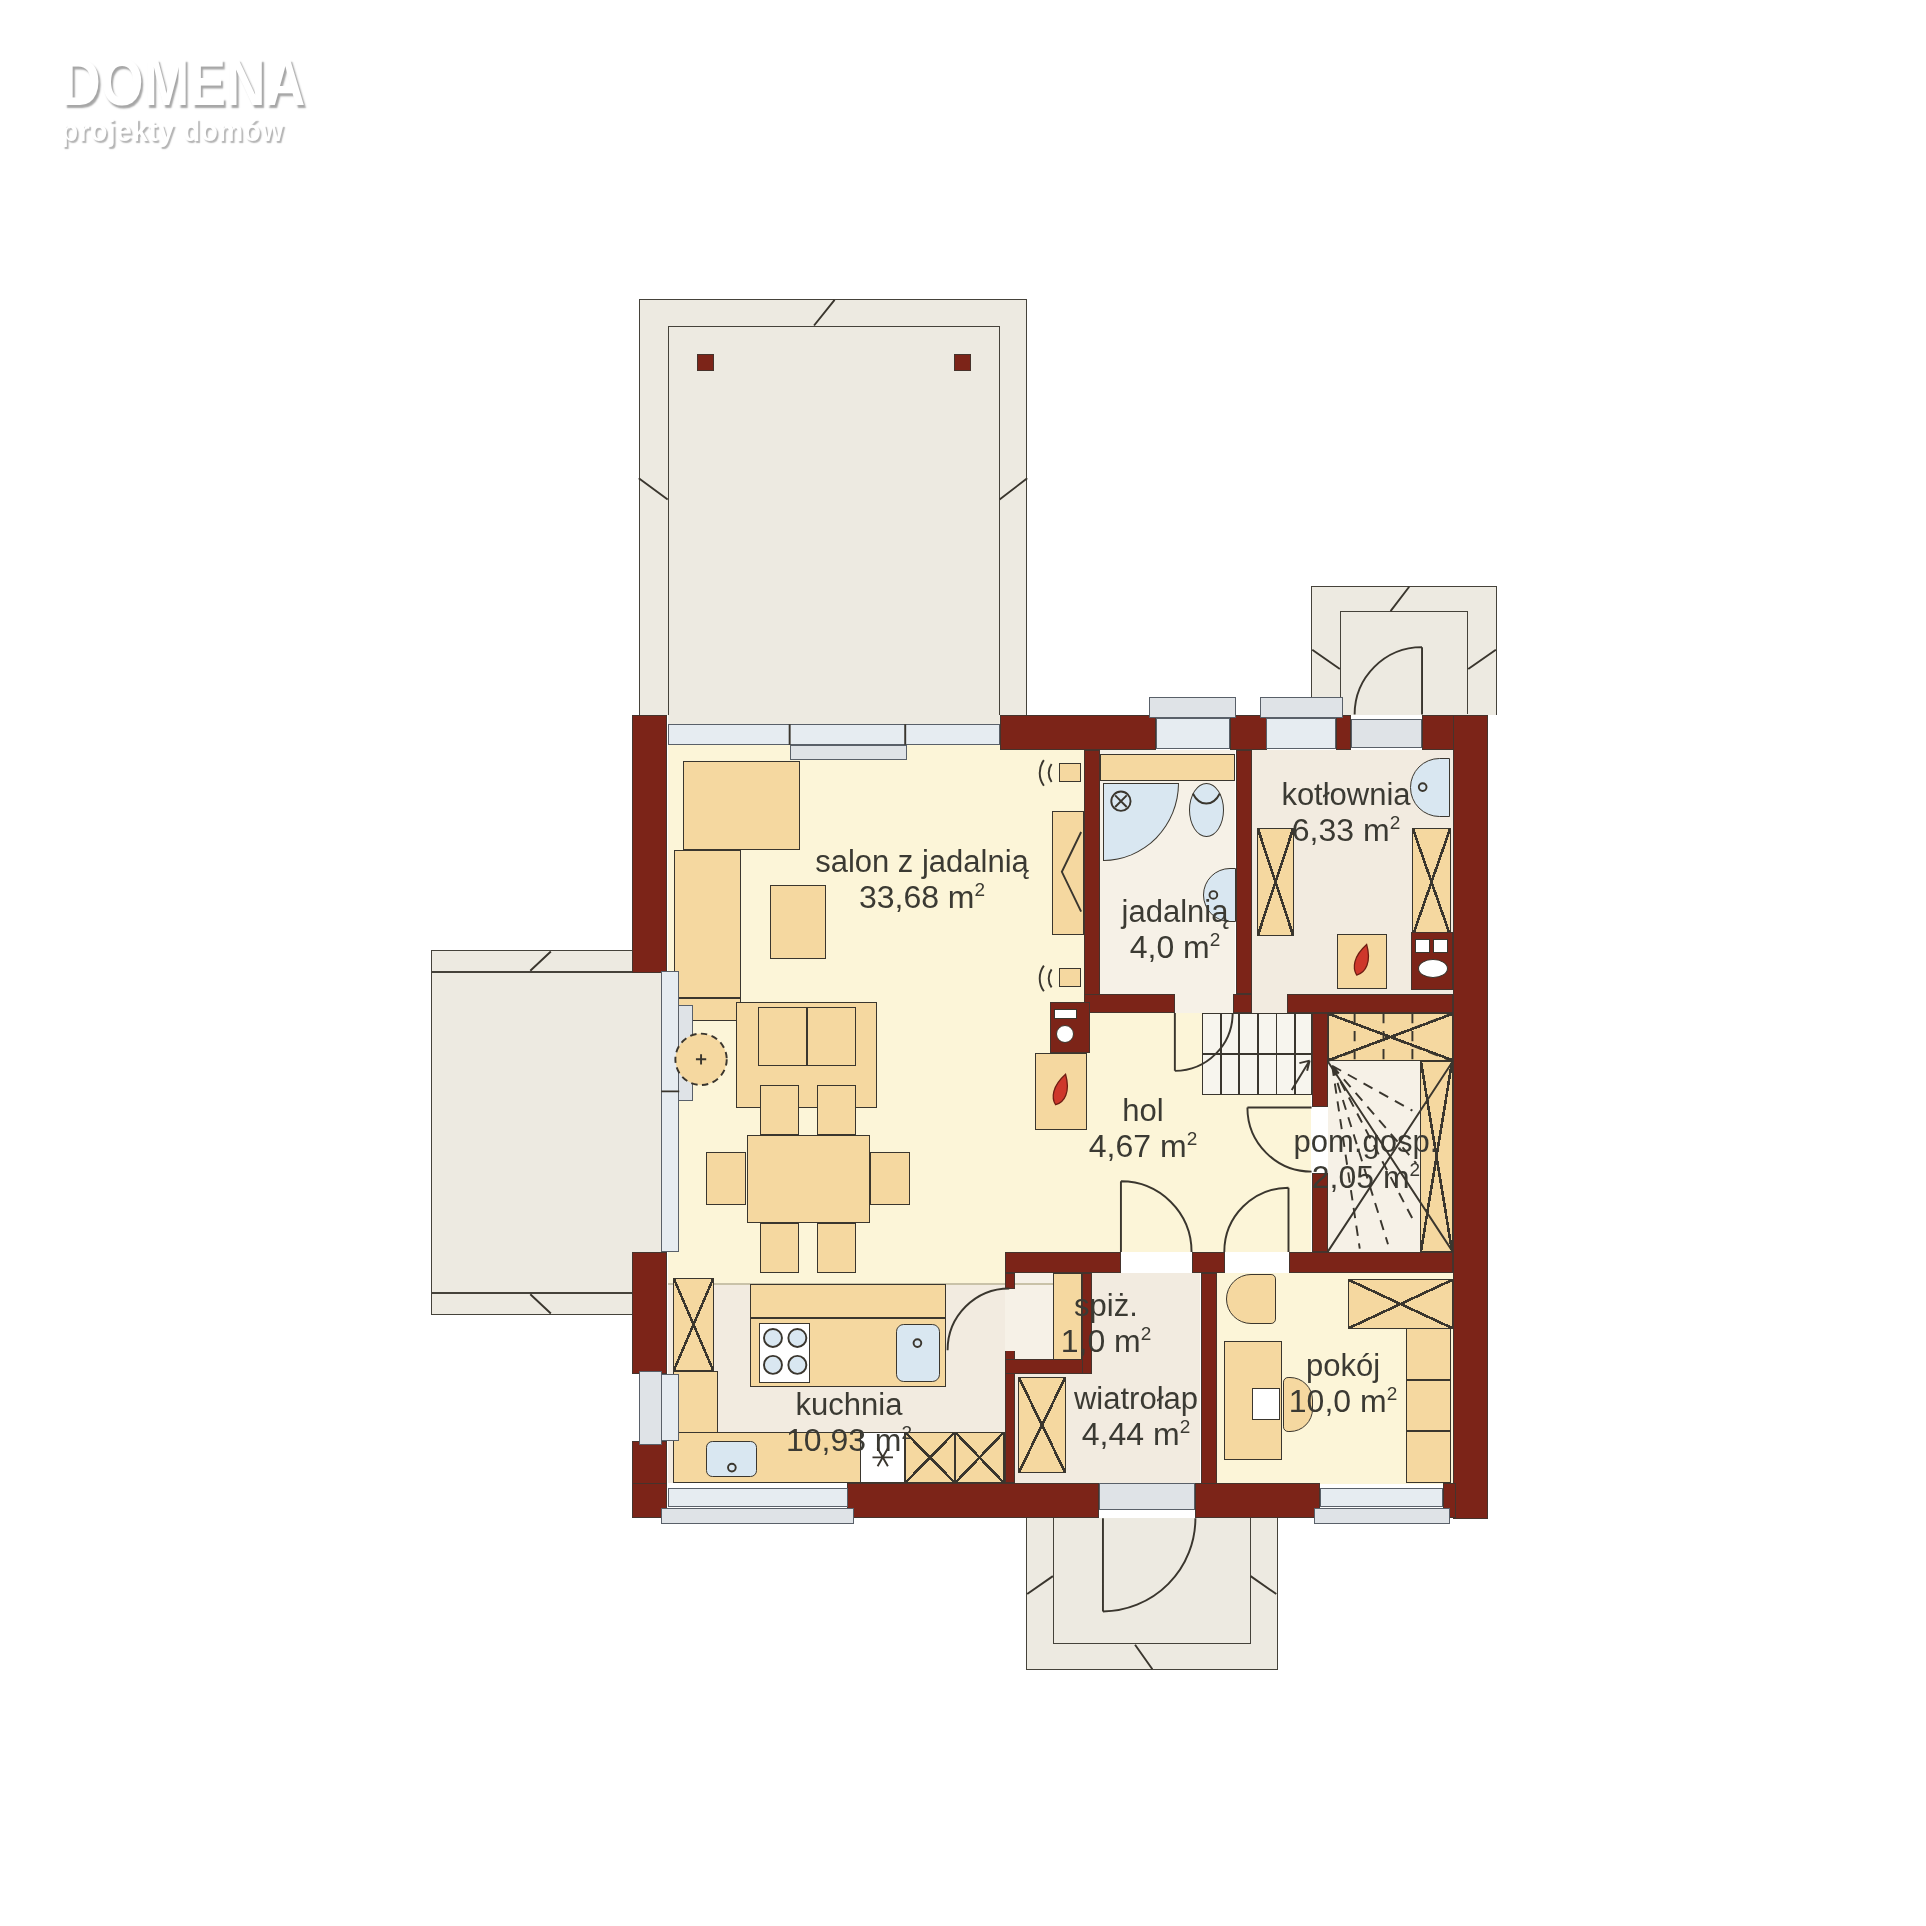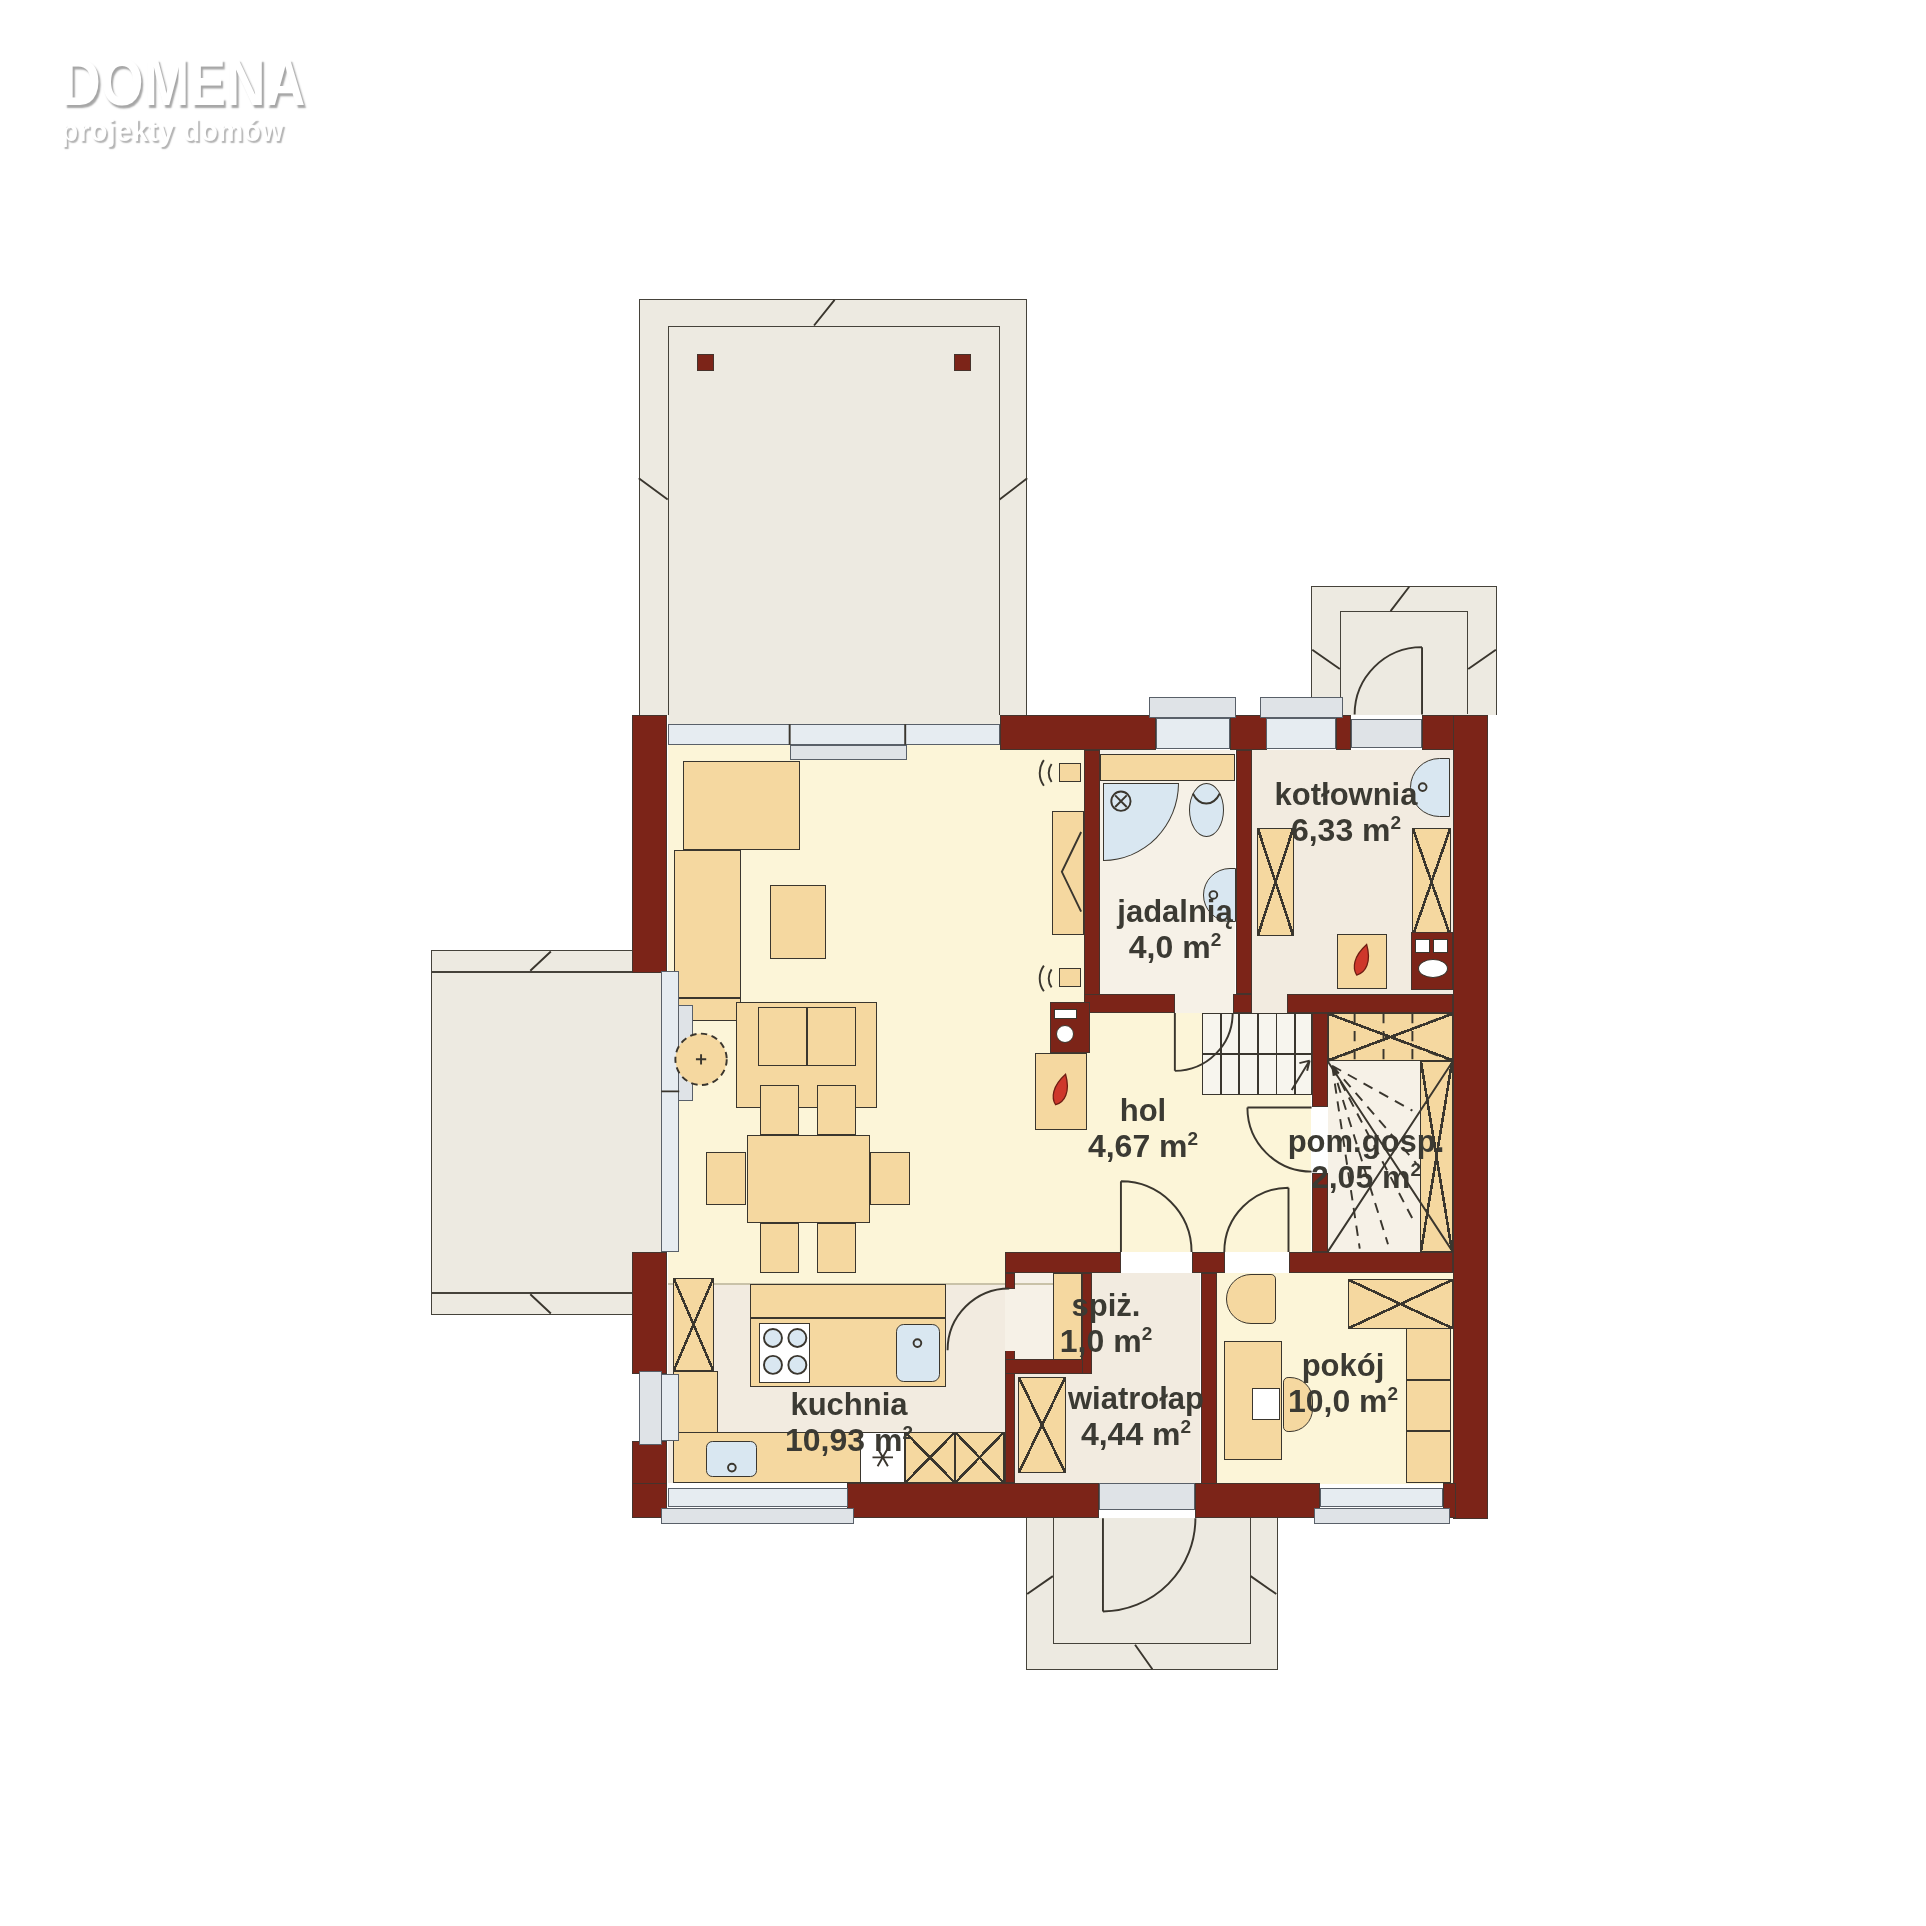--- a/index.html
+++ b/index.html
@@ -19,21 +19,21 @@
   .xbox{background-color:var(--furn);
     background-image:
       linear-gradient(to bottom right,transparent calc(50% - 1.3px),var(--line) calc(50% - 1.3px),var(--line) calc(50% + 1.3px),transparent calc(50% + 1.3px)),
       linear-gradient(to top right,transparent calc(50% - 1.3px),var(--line) calc(50% - 1.3px),var(--line) calc(50% + 1.3px),transparent calc(50% + 1.3px));
     border:1.9px solid var(--line);z-index:3}
   .stairs{background:repeating-linear-gradient(90deg,var(--stair) 0 16.7px,var(--line) 16.7px 18.6px);
     border:1.9px solid var(--line);z-index:3}
   .dline{background:var(--line);z-index:4}
   .softline{background:#c9c2a8;z-index:3}
   .lbl{z-index:6;transform:translate(-50%,-50%);display:flex;flex-direction:column;align-items:center;
-    color:var(--text);font-weight:bold;white-space:nowrap;text-align:center;line-height:1.12}
+    color:var(--text);font-weight:normal;white-space:nowrap;text-align:center;line-height:1.12}
   .lbl .nm{font-size:31px}
   .lbl .ar{font-size:32px}
   .lbl sup{font-size:19px;vertical-align:super;line-height:0}
   #linework{position:absolute;left:0;top:0;z-index:7;pointer-events:none}
   #logo{position:absolute;left:61px;top:48px;z-index:8;color:#fff}
   #logo .brand{font-size:67px;font-weight:bold;letter-spacing:0px;transform:scaleX(.82);transform-origin:left top;
     text-shadow:2.6px 2.6px 1.9px #a6a6a6;line-height:1}
   #logo .tag{font-size:29.5px;font-weight:bold;margin-top:1.3px;transform:scaleX(.95);transform-origin:left top;
     letter-spacing:0.6px;text-shadow:1.9px 1.9px 1.3px #b3b3b3;line-height:1}
 </style>
@@ -183,20 +183,24 @@
   <i class="abs white" style="left:759px;top:1323px;width:51px;height:60px"></i>
   <i class="abs fix" style="left:896px;top:1324px;width:44px;height:58px;border-radius:7.7px"></i>
   <i class="abs xbox" style="left:673px;top:1278px;width:41px;height:93px"></i>
   <i class="abs furn" style="left:673px;top:1371px;width:45px;height:112px"></i>
   <i class="abs furn" style="left:673px;top:1432px;width:332px;height:51px"></i>
   <i class="abs fix" style="left:706px;top:1441px;width:51px;height:36px;border-radius:6.4px"></i>
   <i class="abs white" style="left:860px;top:1432px;width:45px;height:51px"></i>
   <i class="abs xbox" style="left:905px;top:1432px;width:50px;height:51px"></i>
   <i class="abs xbox" style="left:955px;top:1432px;width:49px;height:51px"></i>
 
+  <div class="abs lbl" style="left:922px;top:880px">
+    <span class="nm">salon z jadalnią</span>
+    <span class="ar"><span>33,68 m</span><sup>2</sup></span>
+  </div>
   <div class="abs lbl" style="left:1175px;top:930px">
     <span class="nm">jadalnią</span>
     <span class="ar"><span>4,0 m</span><sup>2</sup></span>
   </div>
   <div class="abs lbl" style="left:1346px;top:813px">
     <span class="nm">kotłownia</span>
     <span class="ar"><span>6,33 m</span><sup>2</sup></span>
   </div>
   <div class="abs lbl" style="left:1143px;top:1129px">
     <span class="nm">hol</span>

